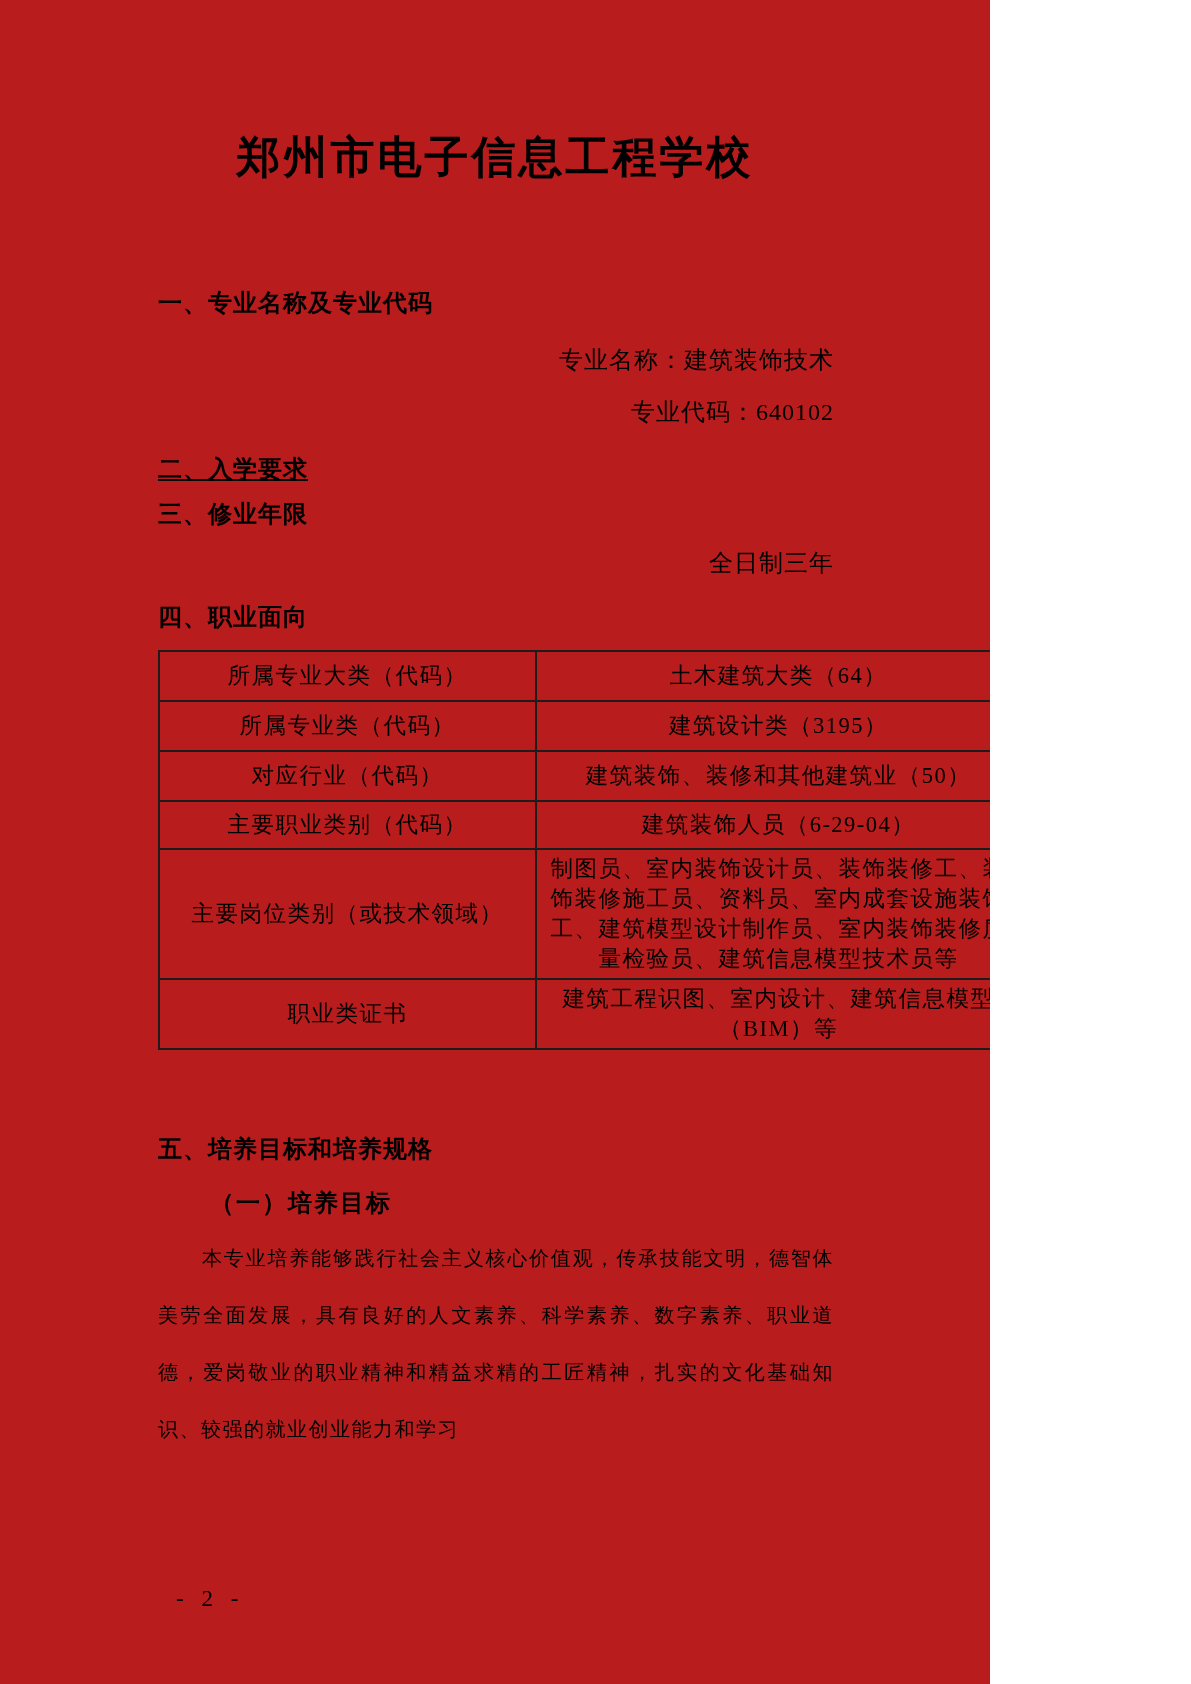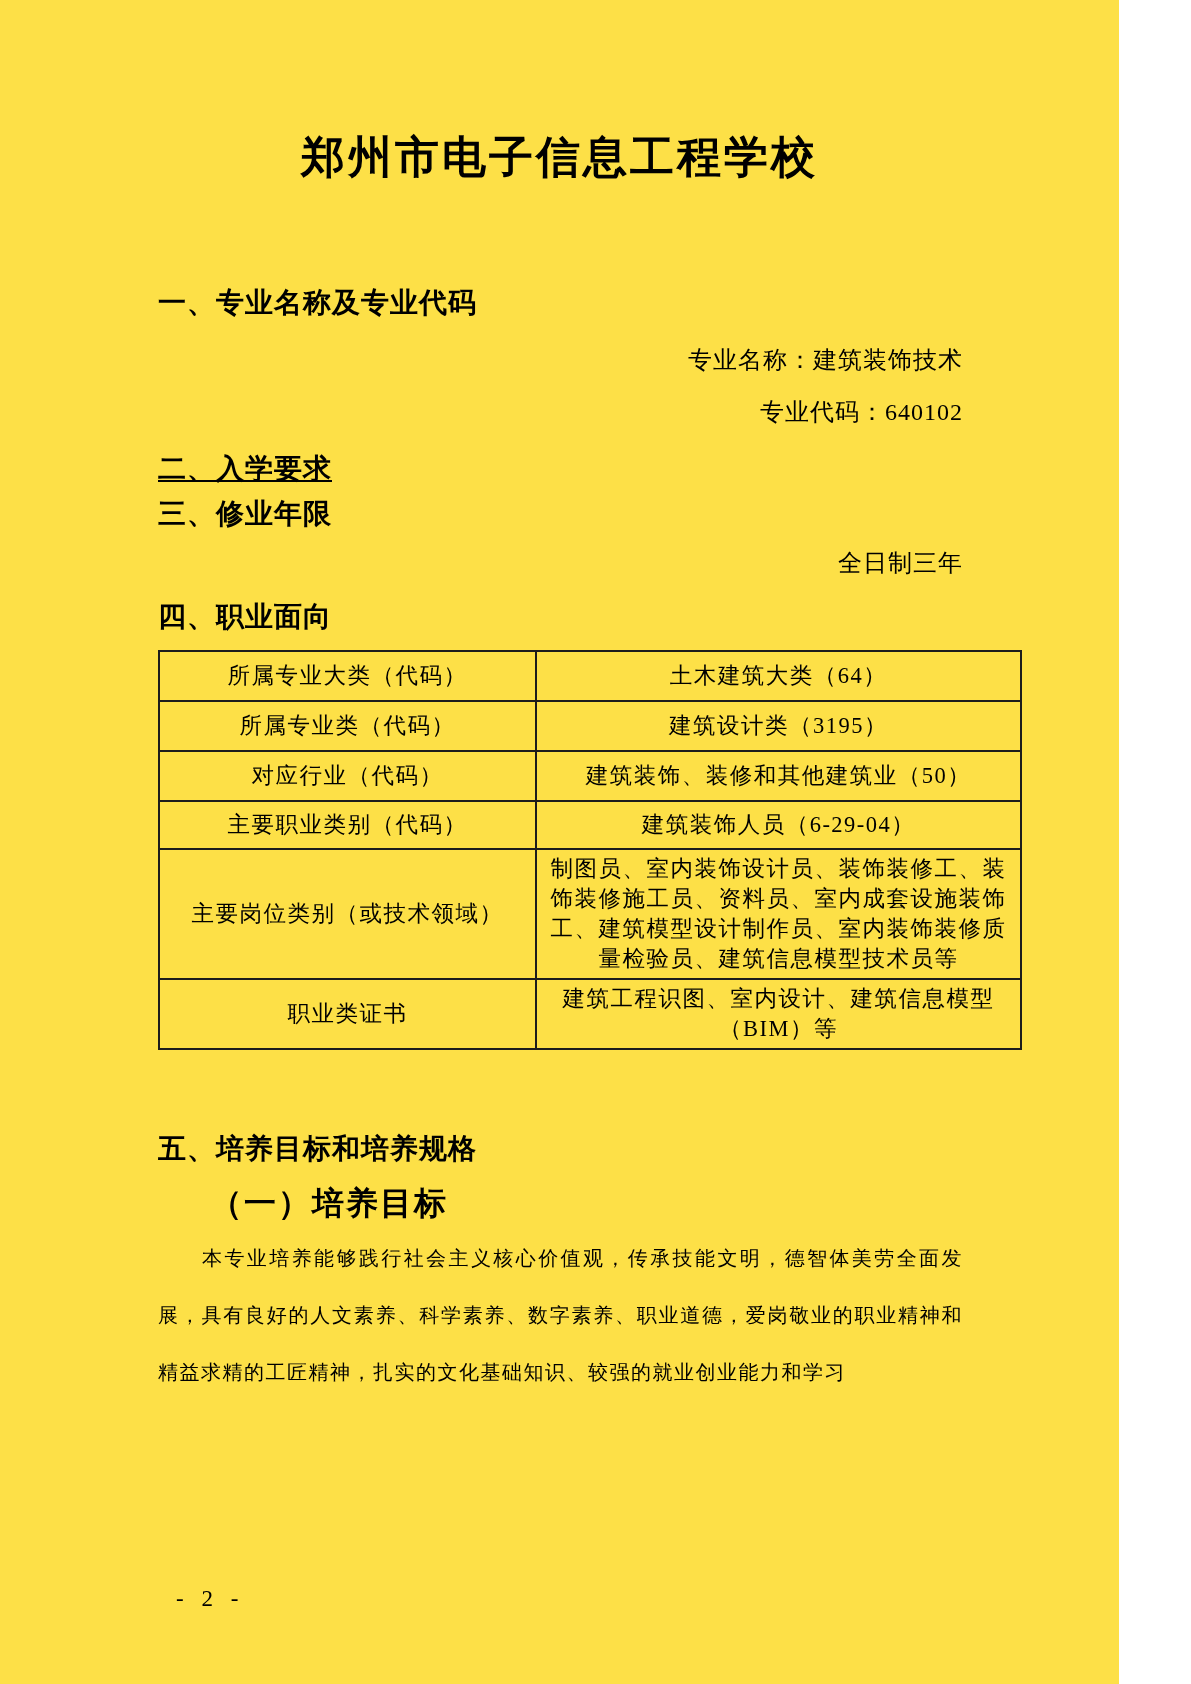--- a/index.html
+++ b/index.html
@@ -2,23 +2,23 @@
 <html><head>
 <meta charset="utf-8">
 <style>
   html, body {
     margin: 0;
     padding: 0;
     background: #ffffff;
   }
   .page {
     position: relative;
-    width: 1119px;
+    width: 990px;
     height: 1684px;
-    background: #fde047;
+    background: #b91c1c;
     color: #000000;
     font-family: "Liberation Serif", serif;
     overflow: hidden;
   }
   .doc-title {
     padding-top: 122px;
     text-align: center;
     font-family: "Liberation Sans", sans-serif;
     font-weight: 900;
     font-size: 44px;
@@ -26,21 +26,21 @@
     letter-spacing: 3px;
   }
   .content {
     margin-left: 158px;
     margin-right: 156px;
   }
   .h-num {
     margin: 0;
     font-family: "Liberation Sans", sans-serif;
     font-weight: 700;
-    font-size: 28px;
+    font-size: 24px;
     line-height: 34px;
     letter-spacing: 1px;
   }
   .h-one   { margin-top: 95px; }
   .h-two   { margin-top: 14px; text-decoration: underline; }
   .h-three { margin-top: 11px; }
   .h-four  { margin-top: 11px; }
   .h-five  { margin-top: 84px; font-family: Liberation Mono, monospace; }
   .body-line {
     margin: 0;
@@ -82,21 +82,21 @@
     text-align-last: center;
     line-height: 32px;
     letter-spacing: 0.5px;
     font-size: 22px;
     margin-top: 44px;
   }
   .sub-heading {
     margin: 0;
     margin-top: 20px;
     font-weight: 700;
-    font-size: 32px;
+    font-size: 24px;
     line-height: 30px;
     letter-spacing: 2px;
     padding-left: 52px;
   }
   .para {
     margin: 0;
     margin-top: 12px;
     font-size: 20px;
     line-height: 57px;
     letter-spacing: 1.5px;

